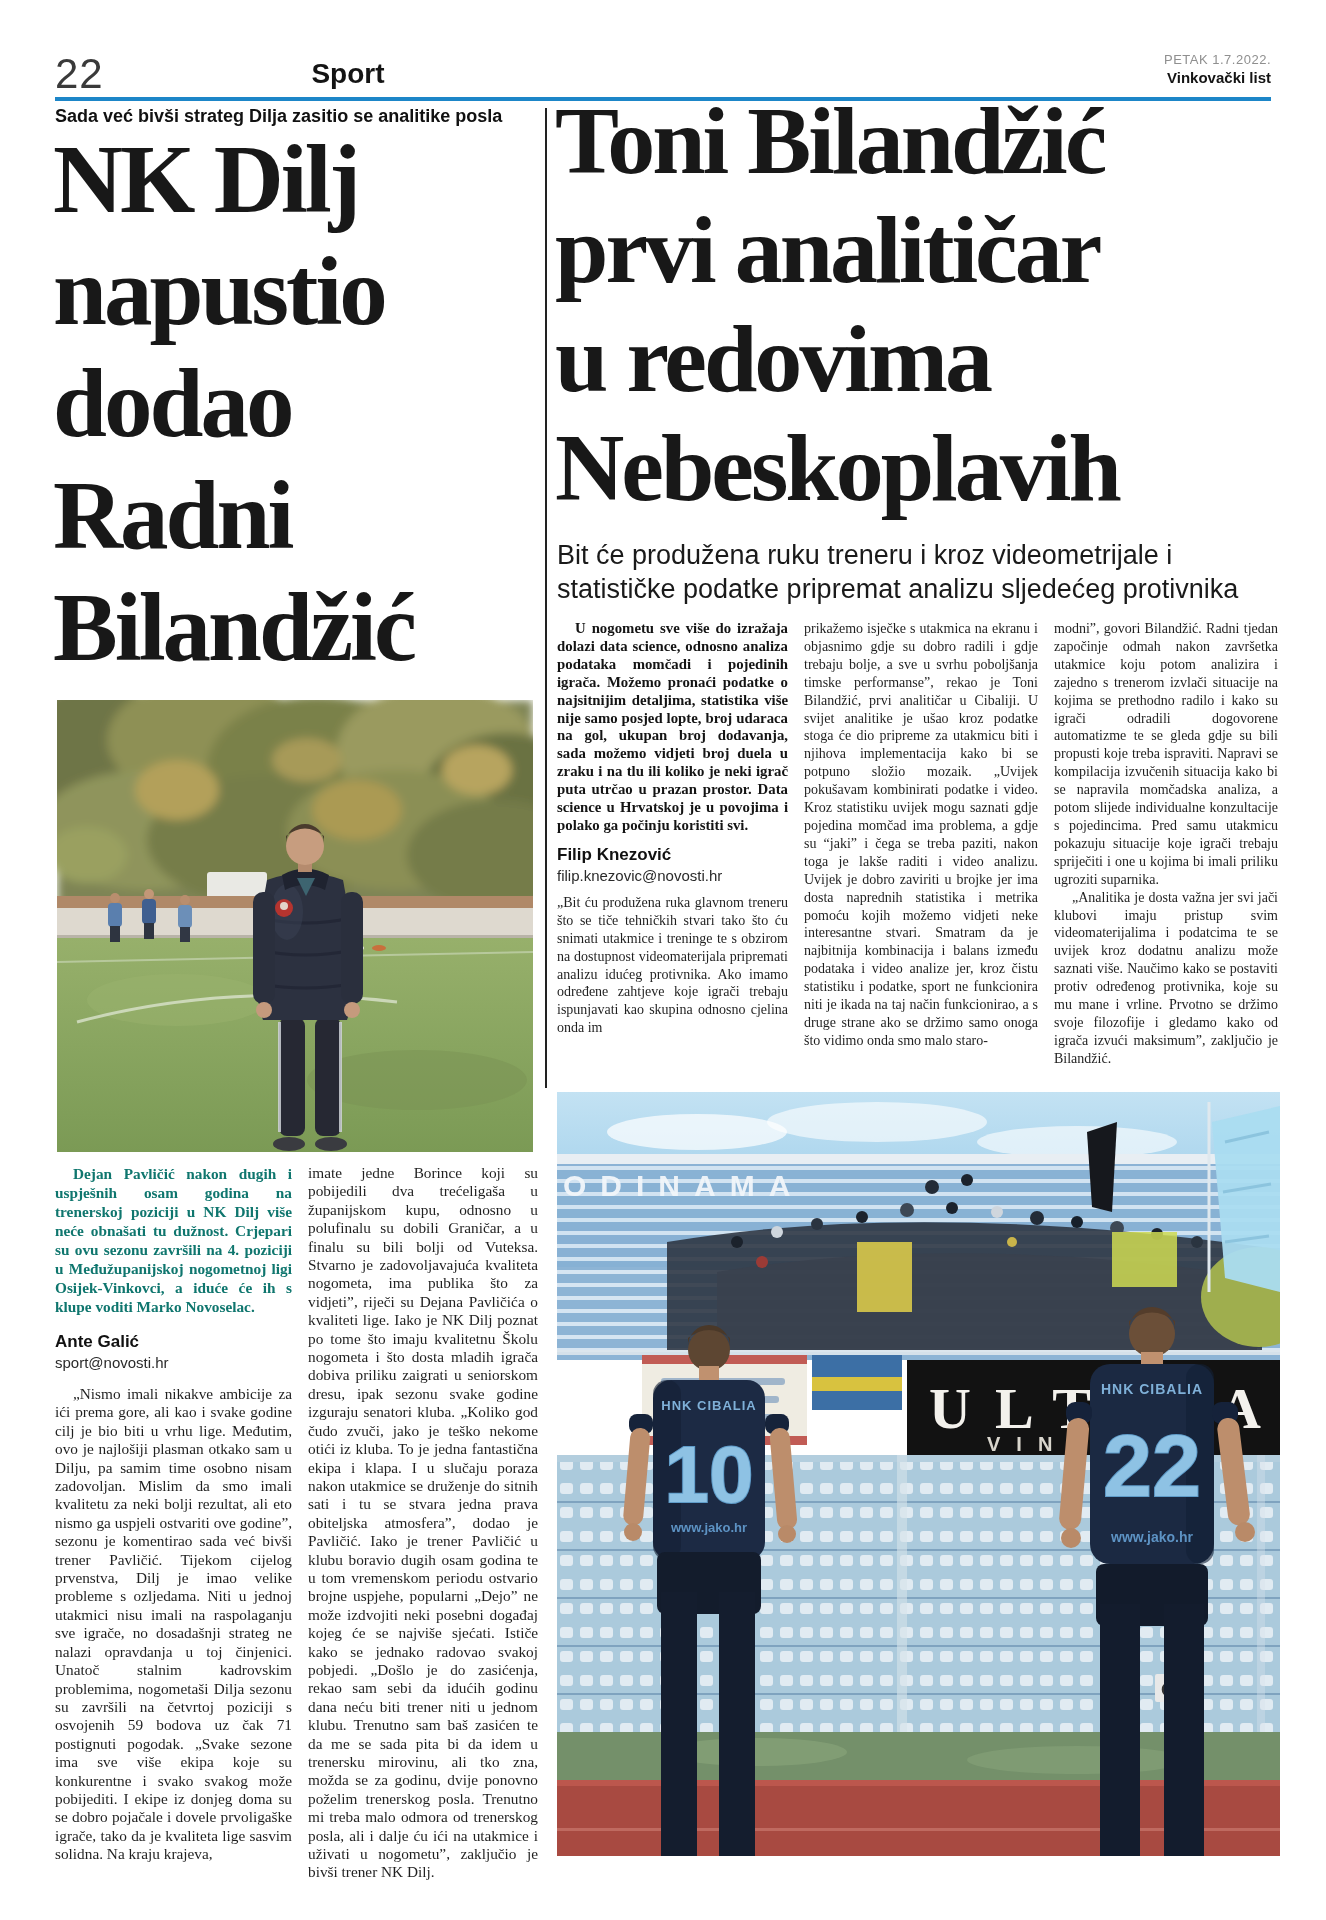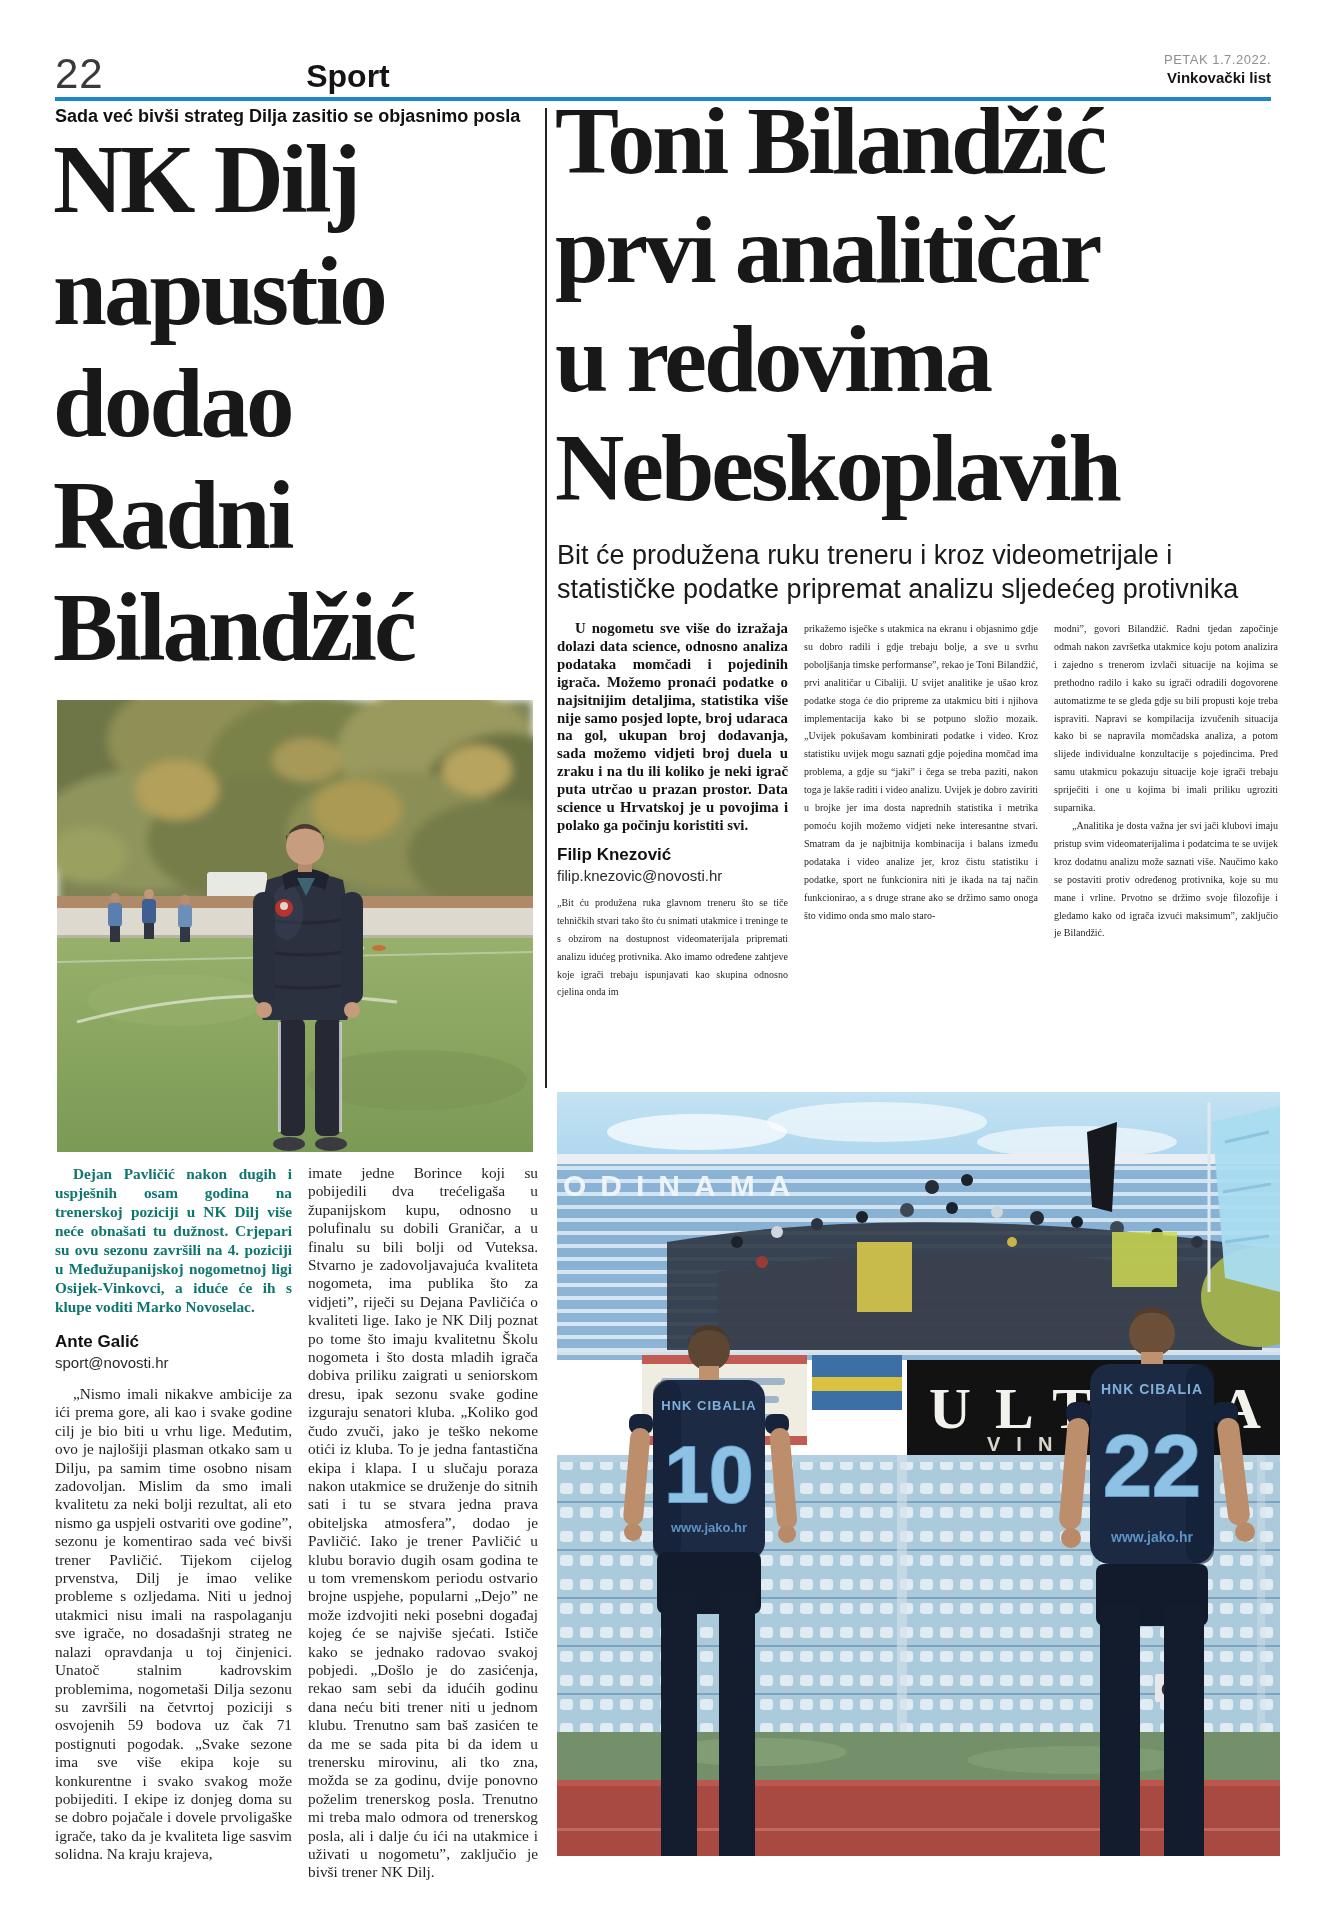--- a/index.html
+++ b/index.html
@@ -1,20 +1,20 @@
 <!DOCTYPE html>
 <html><head>
 <meta charset="utf-8">
 <style>
   html,body{margin:0;padding:0;background:#888;}
   .sheet{position:relative;width:1326px;height:1920px;margin:0 auto;background:#ffffff;
          overflow:hidden;font-family:"Liberation Sans",sans-serif;color:#1c1c1c;}
   
   .pagenum{position:absolute;left:55px;top:50px;font-size:42px;font-weight:400;color:#3a3a3a;letter-spacing:1px;}
-  .section{position:absolute;left:283px;top:58px;width:130px;text-align:center;font-size:32px;font-weight:600;color:#141414;}
+  .section{position:absolute;left:283px;top:58px;width:130px;text-align:center;font-size:28px;font-weight:600;color:#141414;}
   .masthead{position:absolute;right:55px;top:52px;text-align:right;}
   .m-date{font-size:13px;color:#8f8f8f;letter-spacing:.5px;}
   .m-pub{font-size:15px;font-weight:700;color:#141414;margin-top:2px;margin-left:37px;}
   .rule{position:absolute;left:55px;top:97px;width:1216px;height:4px;background:#1d86c8;}
   .vdivider{position:absolute;left:545px;top:108px;width:2px;height:980px;background:#222;}
   
   .kicker{position:absolute;left:55px;top:106px;width:500px;font-size:18px;font-weight:700;color:#111;}
   .hl-left{position:absolute;left:53px;top:124px;width:492px;margin:0;
            font-family:"Liberation Serif",serif;font-weight:700;font-size:97px;line-height:112px;
            letter-spacing:-3px;color:#181818;}
@@ -36,21 +36,21 @@
             letter-spacing:-3px;color:#181818;}
   .hl-right span{display:block;}
   .subhead{position:absolute;left:557px;top:538px;width:722px;margin:0;
            font-size:27px;line-height:34px;font-weight:400;color:#1a1a1a;}
   .rcol{position:absolute;top:620px;height:470px;overflow:hidden;}
   .rc1{left:557px;width:231px;}
   .rc2{left:804px;width:234px;}
   .rc3{left:1054px;width:224px;}
   .intro{margin:0;font-family:"Liberation Serif",serif;font-weight:700;font-size:14.8px;line-height:17.9px;
          text-align:justify;text-indent:18px;color:#141414;}
-  .body-r{margin:0;font-family:"Liberation Serif",serif;font-size:10px;line-height:17.9px;
+  .body-r{margin:0;font-family:"Liberation Serif",serif;font-size:14px;line-height:17.9px;
           text-align:justify;color:#1f1f1f;}
   .byline-r{margin:10px 0 10px 0;}
   .photo-right{position:absolute;left:557px;top:1092px;width:723px;height:764px;margin:0;}
   figure svg{display:block;width:100%;height:100%;}
   .svg-sans{font-family:"Liberation Sans",sans-serif;}
   .svg-serif{font-family:"Liberation Serif",serif;}
 </style>
 </head>
 <body>
 
@@ -59,21 +59,21 @@
   <div class="pagenum">22</div>
   <div class="section">Sport</div>
   <div class="masthead">
     <div class="m-date">PETAK 1.7.2022.</div>
     <div class="m-pub">Vinkovački list</div>
   </div>
   <div class="rule"></div>
   <div class="vdivider"></div>
 
   <section>
-    <div class="kicker">Sada već bivši strateg Dilja zasitio se objasnimo posla</div>
+    <div class="kicker">Sada već bivši strateg Dilja zasitio se analitike posla</div>
     <h1 class="hl-left">
       <span>NK Dilj</span>
       <span>napustio</span>
       <span>dodao</span>
       <span>Radni</span>
       <span>Bilandžić</span>
     </h1>
 
     <figure class="photo-left">
       <svg viewBox="0 0 476 452" preserveAspectRatio="none">

